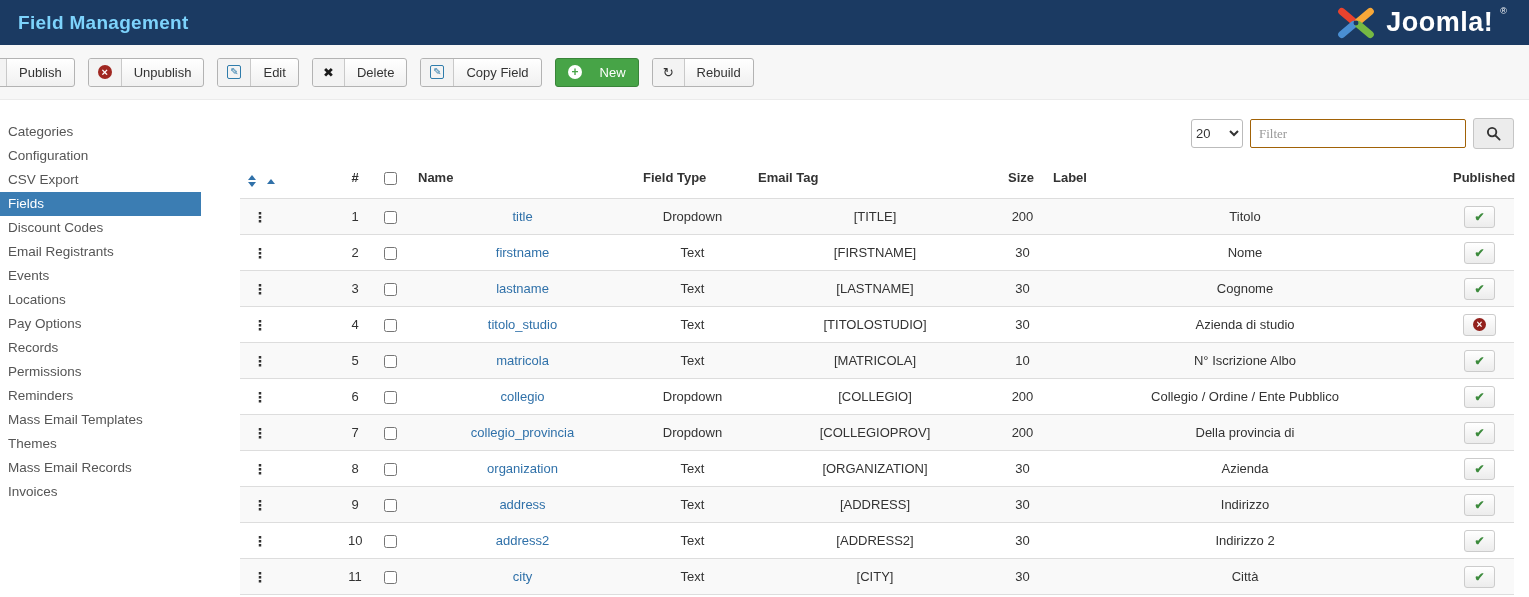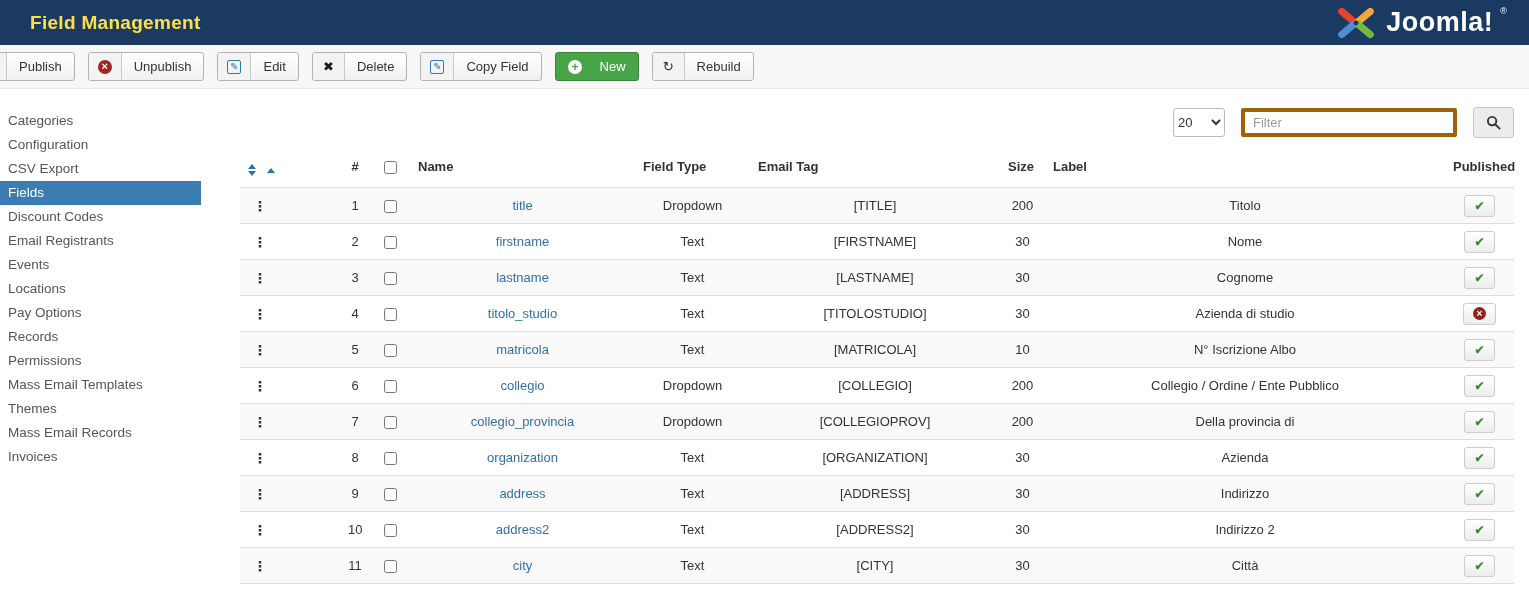--- a/index.html
+++ b/index.html
@@ -4,26 +4,26 @@
 <style>
   * { box-sizing: border-box; }
   html,body { margin:0; padding:0; }
   body {
     width:1529px; height:597px; overflow:hidden; background:#fff;
     font-family:"Liberation Sans","DejaVu Sans",sans-serif; font-size:13px; color:#333;
   }
   
   .topbar { height:45px; background:#1b3a62; display:flex; align-items:center;
     justify-content:space-between; padding:0 22px 0 18px; }
-  .page-title { font-size:19px; font-weight:bold; color:#fde047; margin:12px; letter-spacing:.3px; }
+  .page-title { font-size:19px; font-weight:bold; color:#7dd3fc; margin:0; letter-spacing:.3px; }
   .logo { display:flex; align-items:center; gap:7px; }
   .logo-text { color:#fff; font-size:27px; font-weight:bold; line-height:1; letter-spacing:.5px; }
   .logo-reg { color:#fff; font-size:9px; align-self:flex-start; margin-top:2px; }
   
-  .toolbar { height:44px; background:#f7f7f7; border-bottom:1px solid #ebebeb;
+  .toolbar { height:55px; background:#f7f7f7; border-bottom:1px solid #ebebeb;
     display:flex; align-items:center; gap:13px; }
   .tbtn { display:inline-flex; align-items:stretch; height:29px; border:1px solid #b3b3b3;
     border-radius:3px; background:linear-gradient(#fff,#f0f0f0); padding:0; cursor:pointer;
     font-family:inherit; font-size:13px; color:#333; overflow:hidden; }
   .tbtn.clipped { margin-left:-26px; }
   .icon-seg { display:flex; align-items:center; justify-content:center; padding:0 9px;
     border-right:1px solid #c9c9c9; background:#f3f3f3; min-width:32px; }
   .label-seg { display:flex; align-items:center; padding:0 12px; white-space:nowrap; }
   .glyph { color:var(--c,#333); font-size:13px; line-height:1; }
   .glyph.circle { width:14px; height:14px; border-radius:50%; background:var(--c,#333);
@@ -34,26 +34,26 @@
   .tbtn.primary .icon-seg { background:transparent; border-right:none; padding-right:2px; }
   .tbtn.primary .glyph.circle { color:#47a447; font-size:12px; }
   .tbtn.primary .label-seg { color:#fff; }
   
   .content { display:flex; }
   .sidebar { width:222px; padding-top:20px; display:flex; flex-direction:column; }
   .side-item { display:block; width:201px; padding:4px 8px; line-height:16px; color:#555;
     text-decoration:none; font-size:13.5px; cursor:pointer; }
   .side-item.active { background:#3b7db3; color:#fff; }
   .main { flex:1; padding-right:15px; }
-  .filterbar { display:flex; justify-content:flex-end; align-items:center; gap:16px;
+  .filterbar { display:flex; justify-content:flex-end; align-items:center; gap:7px;
     margin-top:18px; height:31px; }
   .size-select { height:29px; width:52px; border:1px solid #bbb; border-radius:3px;
     background:#fff; font-family:inherit; font-size:13px; color:#333; }
-  .filter-input { height:29px; width:216px; border:4px solid #a16207; border-radius:2px;
-    padding:0 8px; font-family:Liberation Sans, sans-serif; font-size:13px; }
+  .filter-input { height:29px; width:216px; border:1px solid #a16207; border-radius:2px;
+    padding:0 8px; font-family:Liberation Serif, serif; font-size:13px; }
   .filter-input::placeholder { color:#999; }
   .search-btn { height:31px; width:41px; border:1px solid #c5c5c5; border-radius:3px;
     background:#ececec; display:flex; align-items:center; justify-content:center; cursor:pointer; }
   
   table { border-collapse:collapse; margin:8px 0 0 18px; width:1274px; table-layout:fixed; }
   th { font-weight:bold; text-align:left; padding:11px 8px; font-size:13px; color:#333; }
   th.c-num, th.c-check { text-align:center; }
   th.c-pub { text-align:right; padding-right:8px; }
   td { padding:0 8px; height:36px; text-align:center; font-size:13px; }
   tbody tr { border-top:1px solid #ddd; }
@@ -165,20 +165,21 @@
       <a class="side-item">Events</a>
 
       <a class="side-item">Locations</a>
 
       <a class="side-item">Pay Options</a>
 
       <a class="side-item">Records</a>
 
       <a class="side-item">Permissions</a>
 
+      <a class="side-item">Reminders</a>
 
       <a class="side-item">Mass Email Templates</a>
 
       <a class="side-item">Themes</a>
 
       <a class="side-item">Mass Email Records</a>
 
       <a class="side-item">Invoices</a>
 
   </nav>

